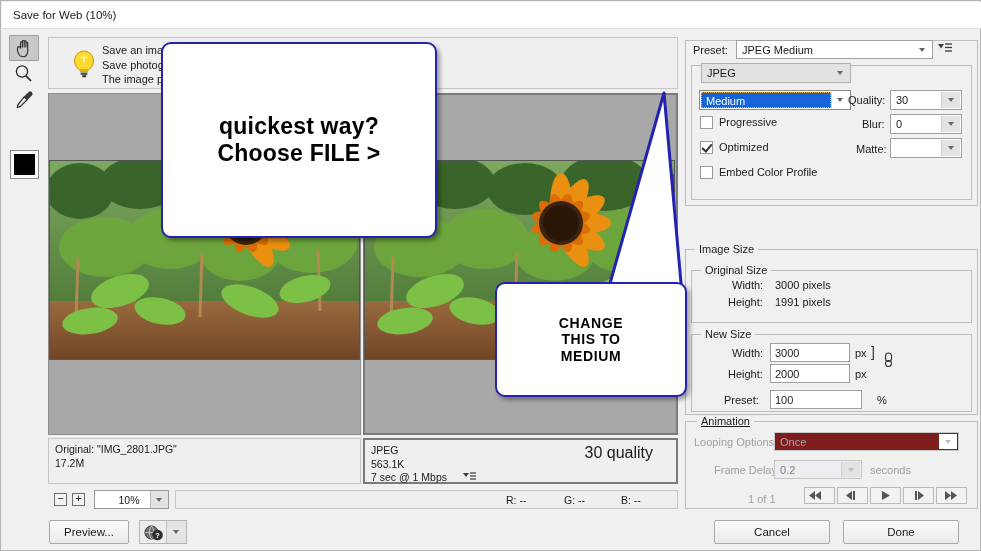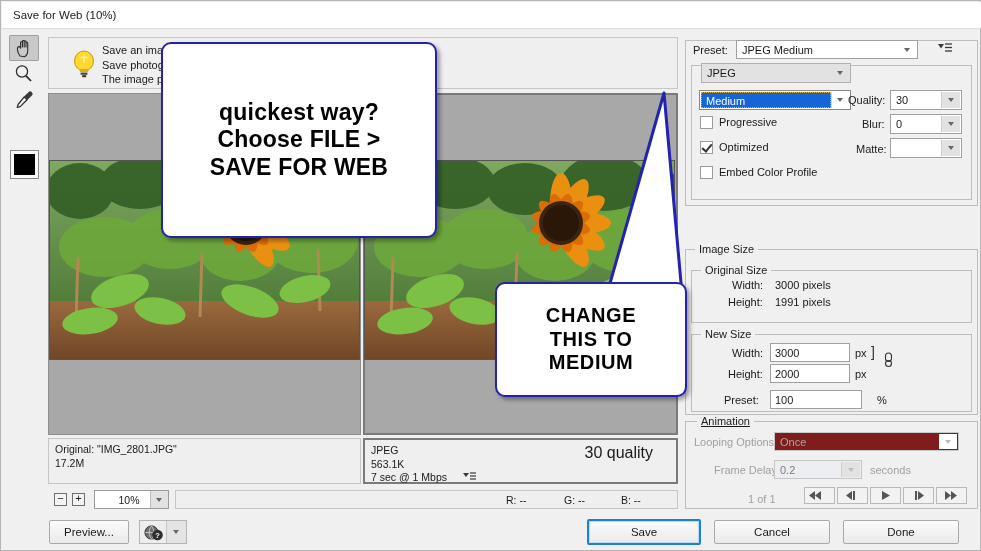--- a/index.html
+++ b/index.html
@@ -119,21 +119,21 @@
   .linkbr{position:absolute;font-size:14px;color:#333;}
 
   
   .callout{
     position:absolute;background:#fff;border:2px solid #2323b0;border-radius:10px;
     box-shadow:3px 3px 4px rgba(0,0,0,.35);
     display:flex;align-items:center;justify-content:center;text-align:center;
     font-weight:bold;color:#000;line-height:1.18;
   }
   #callout-save{left:160px;top:41px;width:272px;height:192px;font-size:23px;letter-spacing:.2px;}
-  #callout-medium{left:494px;top:281px;width:188px;height:111px;font-size:20px;letter-spacing:.6px;}
+  #callout-medium{left:494px;top:281px;width:188px;height:111px;font-size:14px;letter-spacing:.6px;}
   .tail{position:absolute;pointer-events:none;}
 </style>
 </head>
 <body>
 
 <div id="app">
 
   <div class="titlebar">
     <div class="ttl">Save for Web (10%)</div>
   </div>
@@ -358,35 +358,32 @@
       <circle cx="8.5" cy="8.5" r="6.6" fill="#6e6e6e" stroke="#3a3a3a" stroke-width="1"></circle>
       <path d="M2.3 8.5 h12.4 M8.5 2 c3 3.5 3 9.5 0 13 M8.5 2 c-3 3.5 -3 9.5 0 13" stroke="#d8d8d8" stroke-width=".8" fill="none"></path>
       <circle cx="14.5" cy="11" r="5.3" fill="#2e2e2e"></circle>
       <text x="14.5" y="14" font-size="7.4" fill="#fff" text-anchor="middle" font-family="Liberation Sans, sans-serif" font-weight="bold">?</text>
     </svg>
     <div class="ar">
         <i class="arrow"></i>
       </div>
   </div>
 
-  <div class="btn focus" style="left:586px;top:518px;width:114px;height:26px;">
-    <span>Save</span>
-  </div>
   <div class="btn" style="left:713px;top:519px;width:116px;height:24px;">
     <span>Cancel</span>
   </div>
   <div class="btn" style="left:842px;top:519px;width:116px;height:24px;">
     <span>Done</span>
   </div>
 
   <div class="rcol">
 
     <div class="grp" style="left:0;top:6px;width:293px;height:166px;"></div>
     <div class="lbl" style="left:8px;top:10px;">Preset:</div>
-    <div class="sel" style="left:51px;top:6px;width:182px;height:19px;">
+    <div class="sel" style="left:51px;top:6px;width:197px;height:19px;">
       <div class="txt">JPEG Medium</div>
       <div class="ar">
           <i class="arrow"></i>
         </div>
     </div>
     <div style="position:absolute;left:253px;top:8px;">
       <svg width="16" height="12" viewBox="0 0 16 12">
         <path d="M0 2 L6 2 L3 6.5 Z" fill="#3a3a3a"></path>
         <g stroke="#3a3a3a" stroke-width="1.3">
             <line x1="7" y1="2" x2="14" y2="2"></line>
@@ -543,21 +540,20 @@
   </div>
 
   <svg class="tail" style="left:0;top:0;width:981px;height:551px;">
     <polygon points="663,92 606,293 681,293" fill="#ffffff" stroke="#2323b0" stroke-width="3" stroke-linejoin="round"></polygon>
   </svg>
 
   <div class="callout" id="callout-save">
     <div>
       <div>quickest way?</div>
       <div>Choose FILE &gt;</div>
-      <div>SAVE FOR WEB</div>
     </div>
   </div>
 
   <div class="callout" id="callout-medium">
     <div>
       <div>CHANGE</div>
       <div>THIS TO</div>
       <div>MEDIUM</div>
     </div>
   </div>

